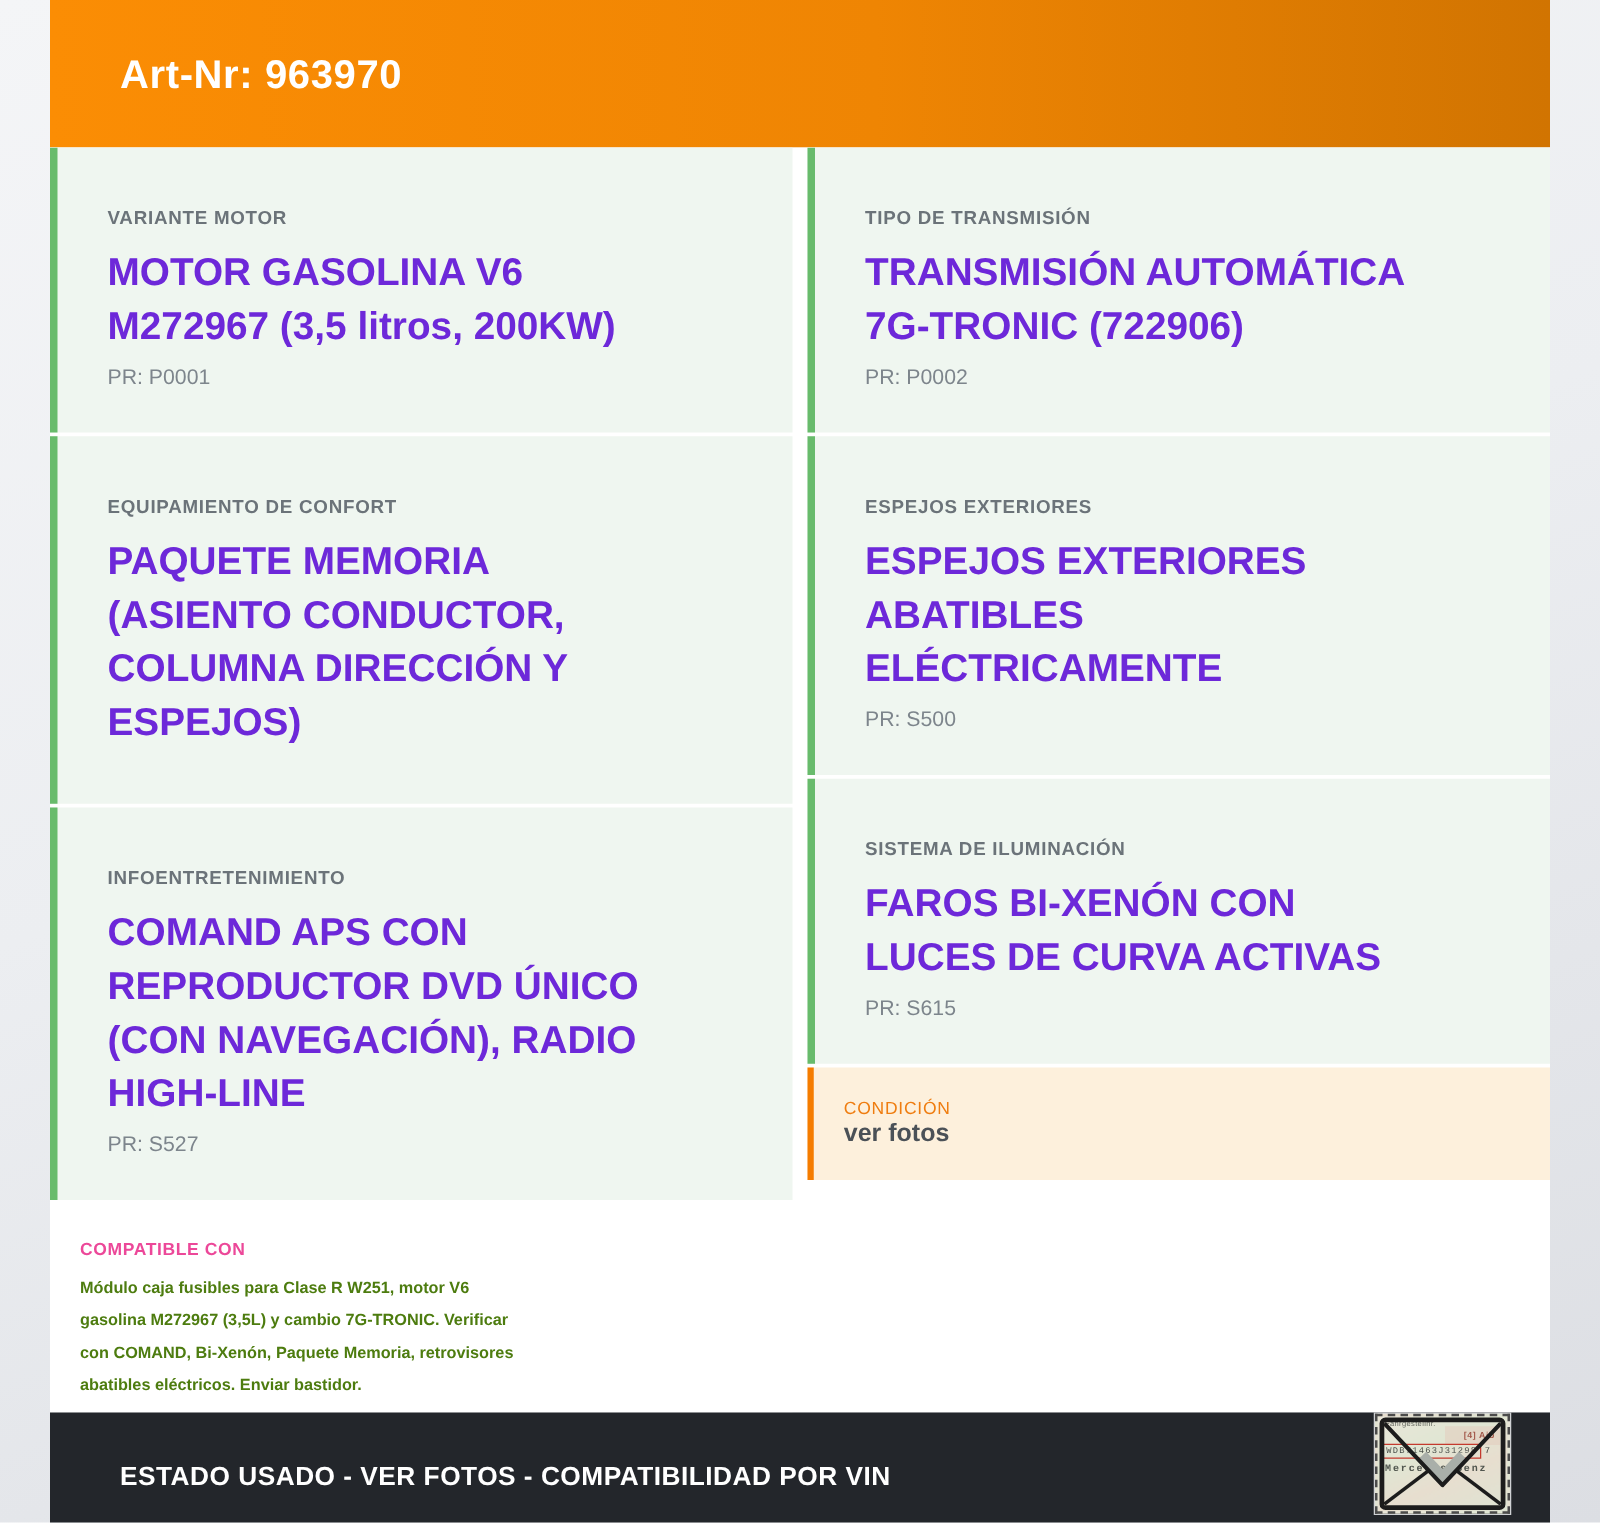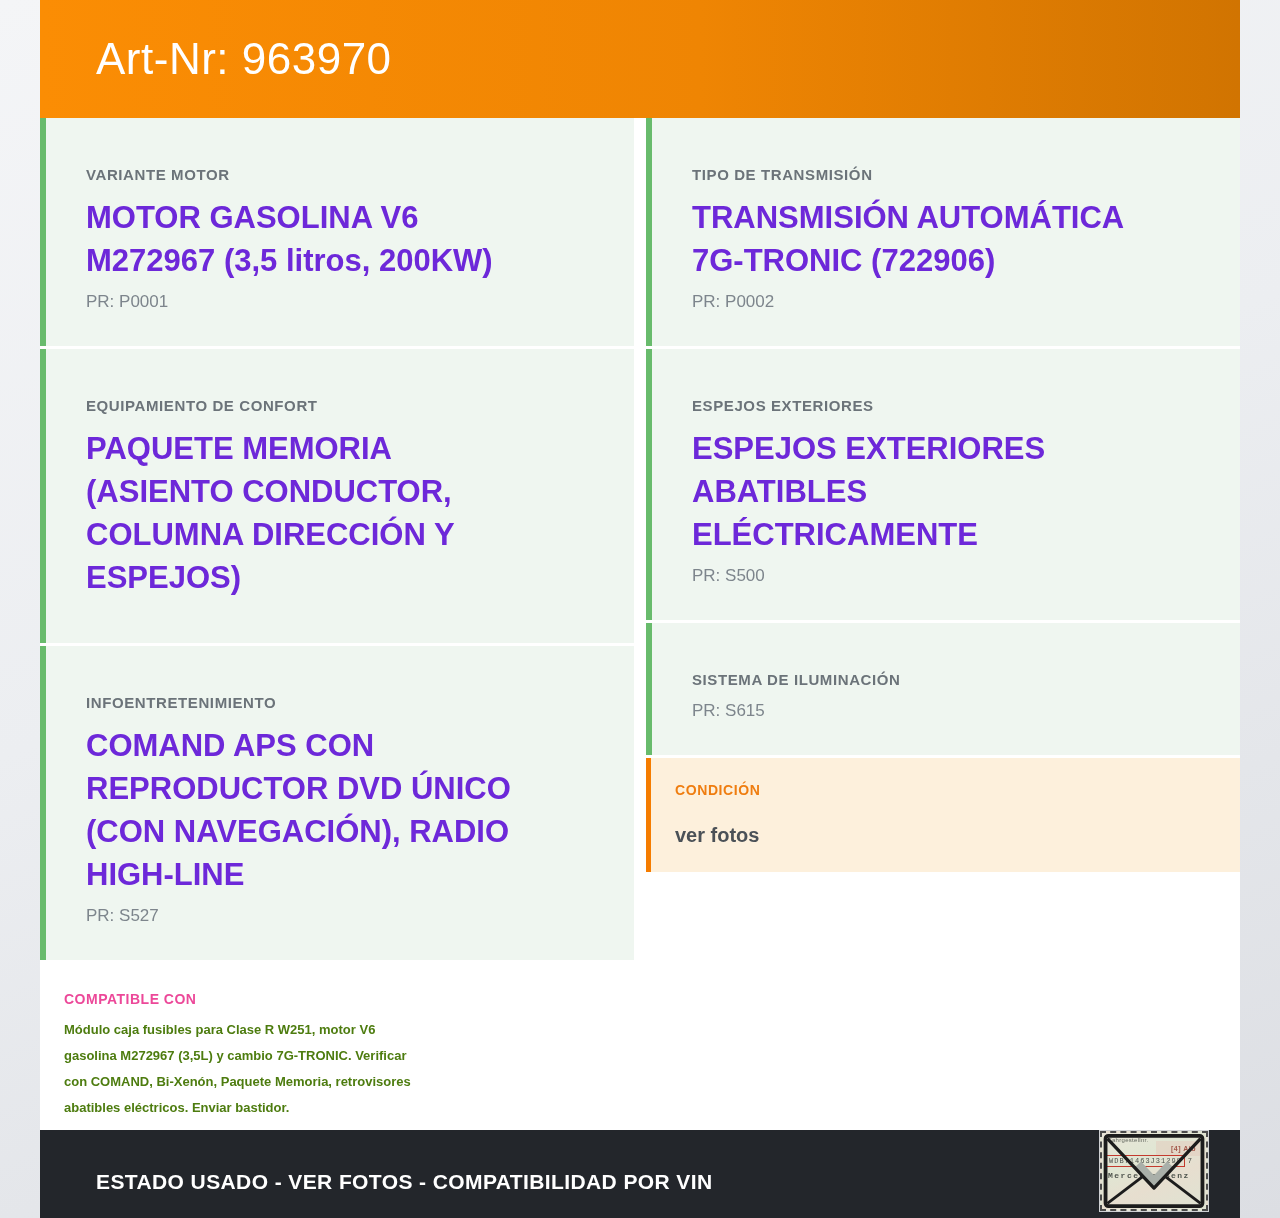--- a/index.html
+++ b/index.html
@@ -11,21 +11,21 @@
   }
   .page { width:1200px; margin:0 40px; }
 
   
   .header {
     height:118px; box-sizing:border-box;
     background:linear-gradient(90deg,#fb8d04 0%, #ef8503 55%, #d17401 100%);
     display:flex; align-items:center; padding-left:56px;
   }
   .header-title {
-    color:#ffffff; font-size:44px; font-weight:normal; letter-spacing:.5px;
+    color:#ffffff; font-size:32px; font-weight:bold; letter-spacing:.5px;
   }
 
   
   .content {
     background:#ffffff; height:1012px; overflow:hidden;
     display:flex; gap:12px;
   }
   .col { flex:1 1 0; min-width:0; display:flex; flex-direction:column; gap:3px; }
 
   .feature-card {
@@ -40,22 +40,22 @@
     font-size:31px; font-weight:bold; color:#6d28d9;
     line-height:43px; white-space:pre-line; margin:0 0 10px;
   }
   .card-pr { font-size:17px; font-weight:500; color:#7d858c; line-height:20px; }
 
   .condition-card {
     background:#fdf0dc; border-left:5px solid #f57c00;
     padding:24px 24px 26px; box-sizing:border-box;
   }
   .cond-label {
-    color:#ef7d10; font-size:14px; font-weight:bold;
-    letter-spacing:.6px; line-height:16px; margin-bottom:26px;
+    color:#ef7d10; font-size:14px; font-weight:normal;
+    letter-spacing:.6px; line-height:16px; margin-bottom:2px;
   }
   .cond-value { color:#4b5157; font-size:20px; font-weight:bold; line-height:22px; }
 
   .compat-card { background:#ffffff; padding:28px 16px 20px 24px; box-sizing:border-box; }
   .compat-label {
     font-size:14px; font-weight:bold; color:#ec4899;
     letter-spacing:.5px; line-height:16px; margin-bottom:10px;
   }
   .compat-text {
     font-size:13px; font-weight:bold; color:#4d7c0f;
@@ -155,20 +155,22 @@
       </div>
       <div class="feature-card">
         <div class="card-label">ESPEJOS EXTERIORES</div>
         <div class="card-title">ESPEJOS EXTERIORES
 ABATIBLES
 ELÉCTRICAMENTE</div>
         <div class="card-pr">PR: S500</div>
       </div>
       <div class="feature-card">
         <div class="card-label">SISTEMA DE ILUMINACIÓN</div>
+        <div class="card-title">FAROS BI-XENÓN CON
+LUCES DE CURVA ACTIVAS</div>
         <div class="card-pr">PR: S615</div>
       </div>
       <div class="condition-card">
         <div class="cond-label">CONDICIÓN</div>
         <div class="cond-value">ver fotos</div>
       </div>
     </div>
 
   </div>
 

